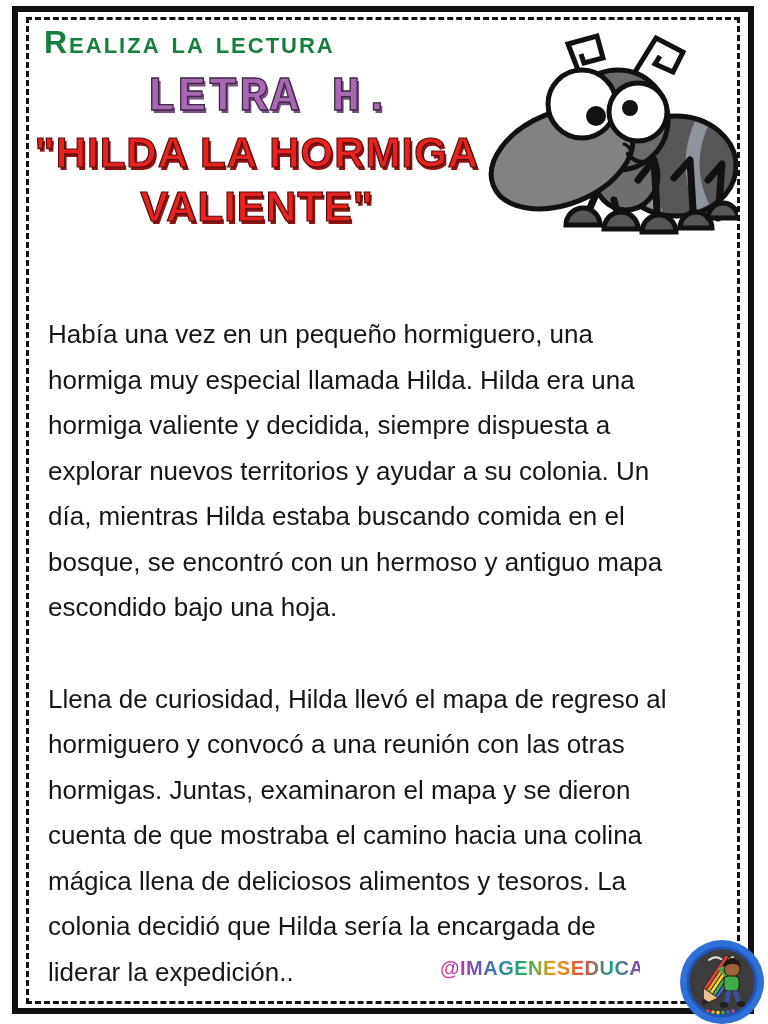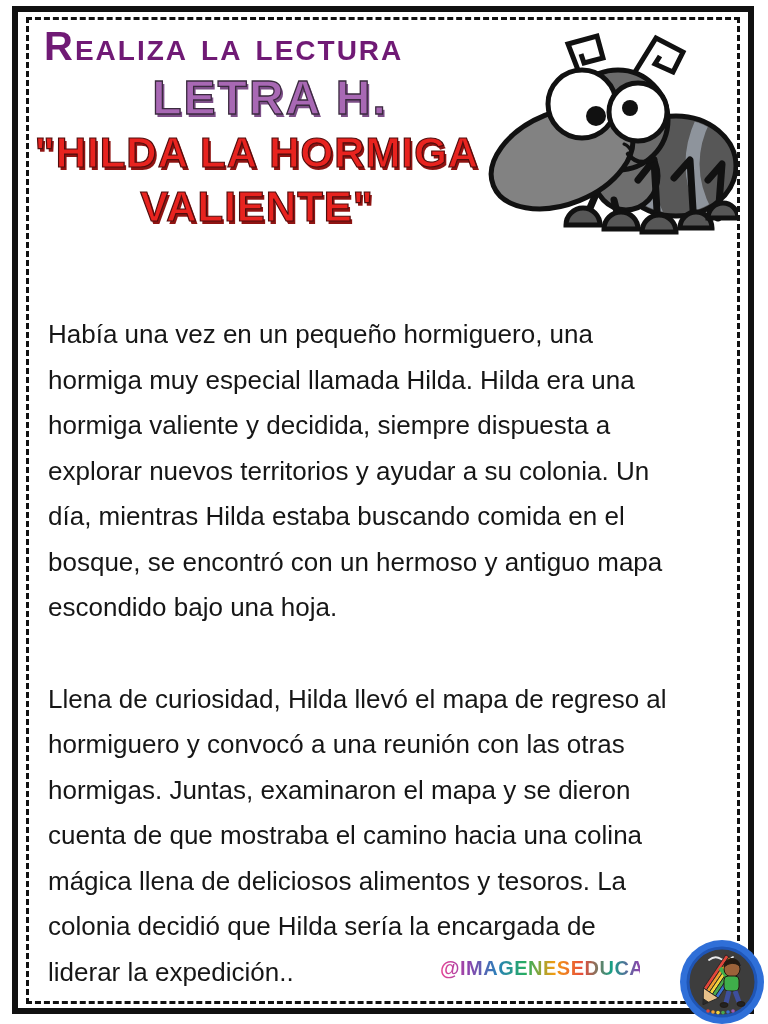--- a/index.html
+++ b/index.html
@@ -11,26 +11,26 @@
     position:absolute;left:12px;top:6px;right:14px;bottom:10px;
     border:6px solid #111;
   }
   .dashed-border{
     position:absolute;left:26px;top:17px;right:28px;bottom:20px;
     border:3px dashed #111;
   }
   .header{
     position:absolute;left:44px;top:24px;
     font-family:"Liberation Sans",sans-serif;
-    font-variant:small-caps;font-weight:700;font-size:40px;letter-spacing:2px;color:#701a75;
+    font-variant:small-caps;font-weight:700;font-size:32px;letter-spacing:2px;color:#15803d;
     white-space:nowrap;
   }
   .letter-title{
     position:absolute;left:60px;top:70px;width:420px;text-align:center;
-    font-family:Liberation Sans, sans-serif;font-weight:700;font-size:48px;letter-spacing:2px;
+    font-family:Liberation Mono, monospace;font-weight:700;font-size:48px;letter-spacing:2px;
     color:#a868b4;
     -webkit-text-stroke:1.3px #3a2a3e;
     text-shadow:2px 3px 0 #7d4f88;
     white-space:nowrap;
   }
   .story-title{
     position:absolute;left:14px;top:126px;width:486px;text-align:center;
     font-family:"Liberation Sans",sans-serif;font-weight:700;font-size:42px;line-height:54px;letter-spacing:1px;
     color:#e8231f;
     -webkit-text-stroke:1.2px #4f0d0d;

